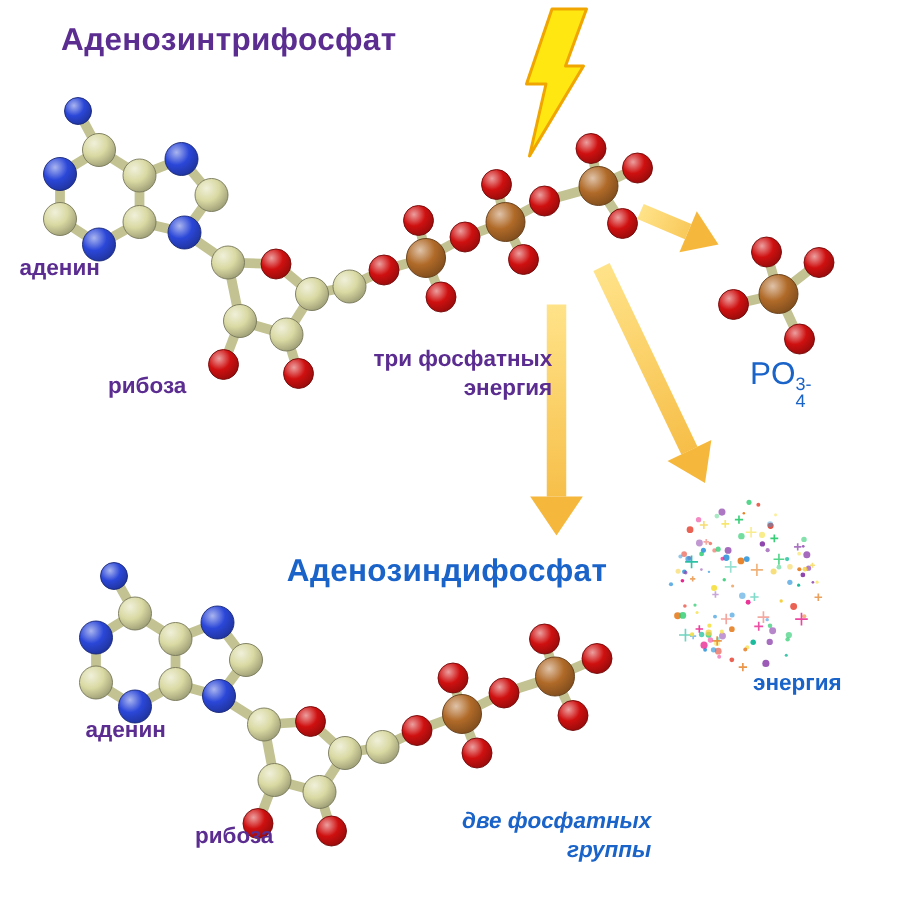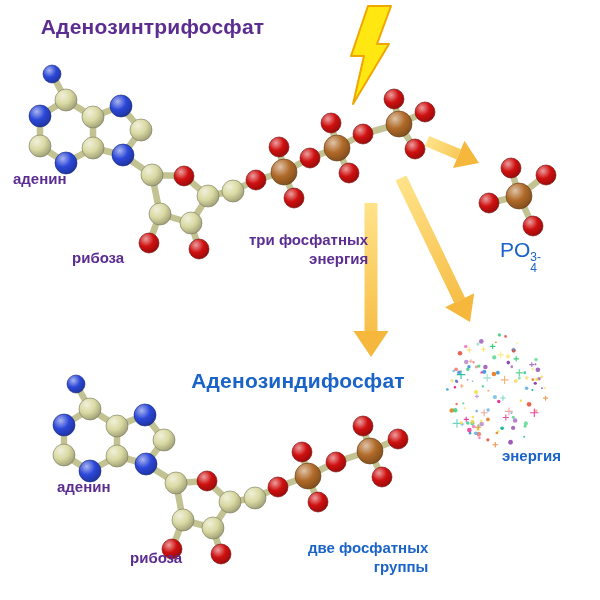--- a/index.html
+++ b/index.html
@@ -385,18 +385,18 @@
 
   <div class="po4"><span>PO</span><span class="stack">
         <span>3-</span>
         <span>4</span>
       </span></div>
 
   <div class="lbl" style="left:57px; top:477px;">аденин</div>
 
   <div class="lbl" style="left:130px; top:548px;">рибоза</div>
 
-  <div class="lbl blue" style="left:308px; top:538px;">две фосфатных
+  <div class="lbl blue" style="left:308px; top:538px;font-style:italic;">две фосфатных
 группы</div>
 
   <div class="lbl blue" style="left:502px; top:446px;">энергия</div>
 
 </div>
 
 </body></html>

